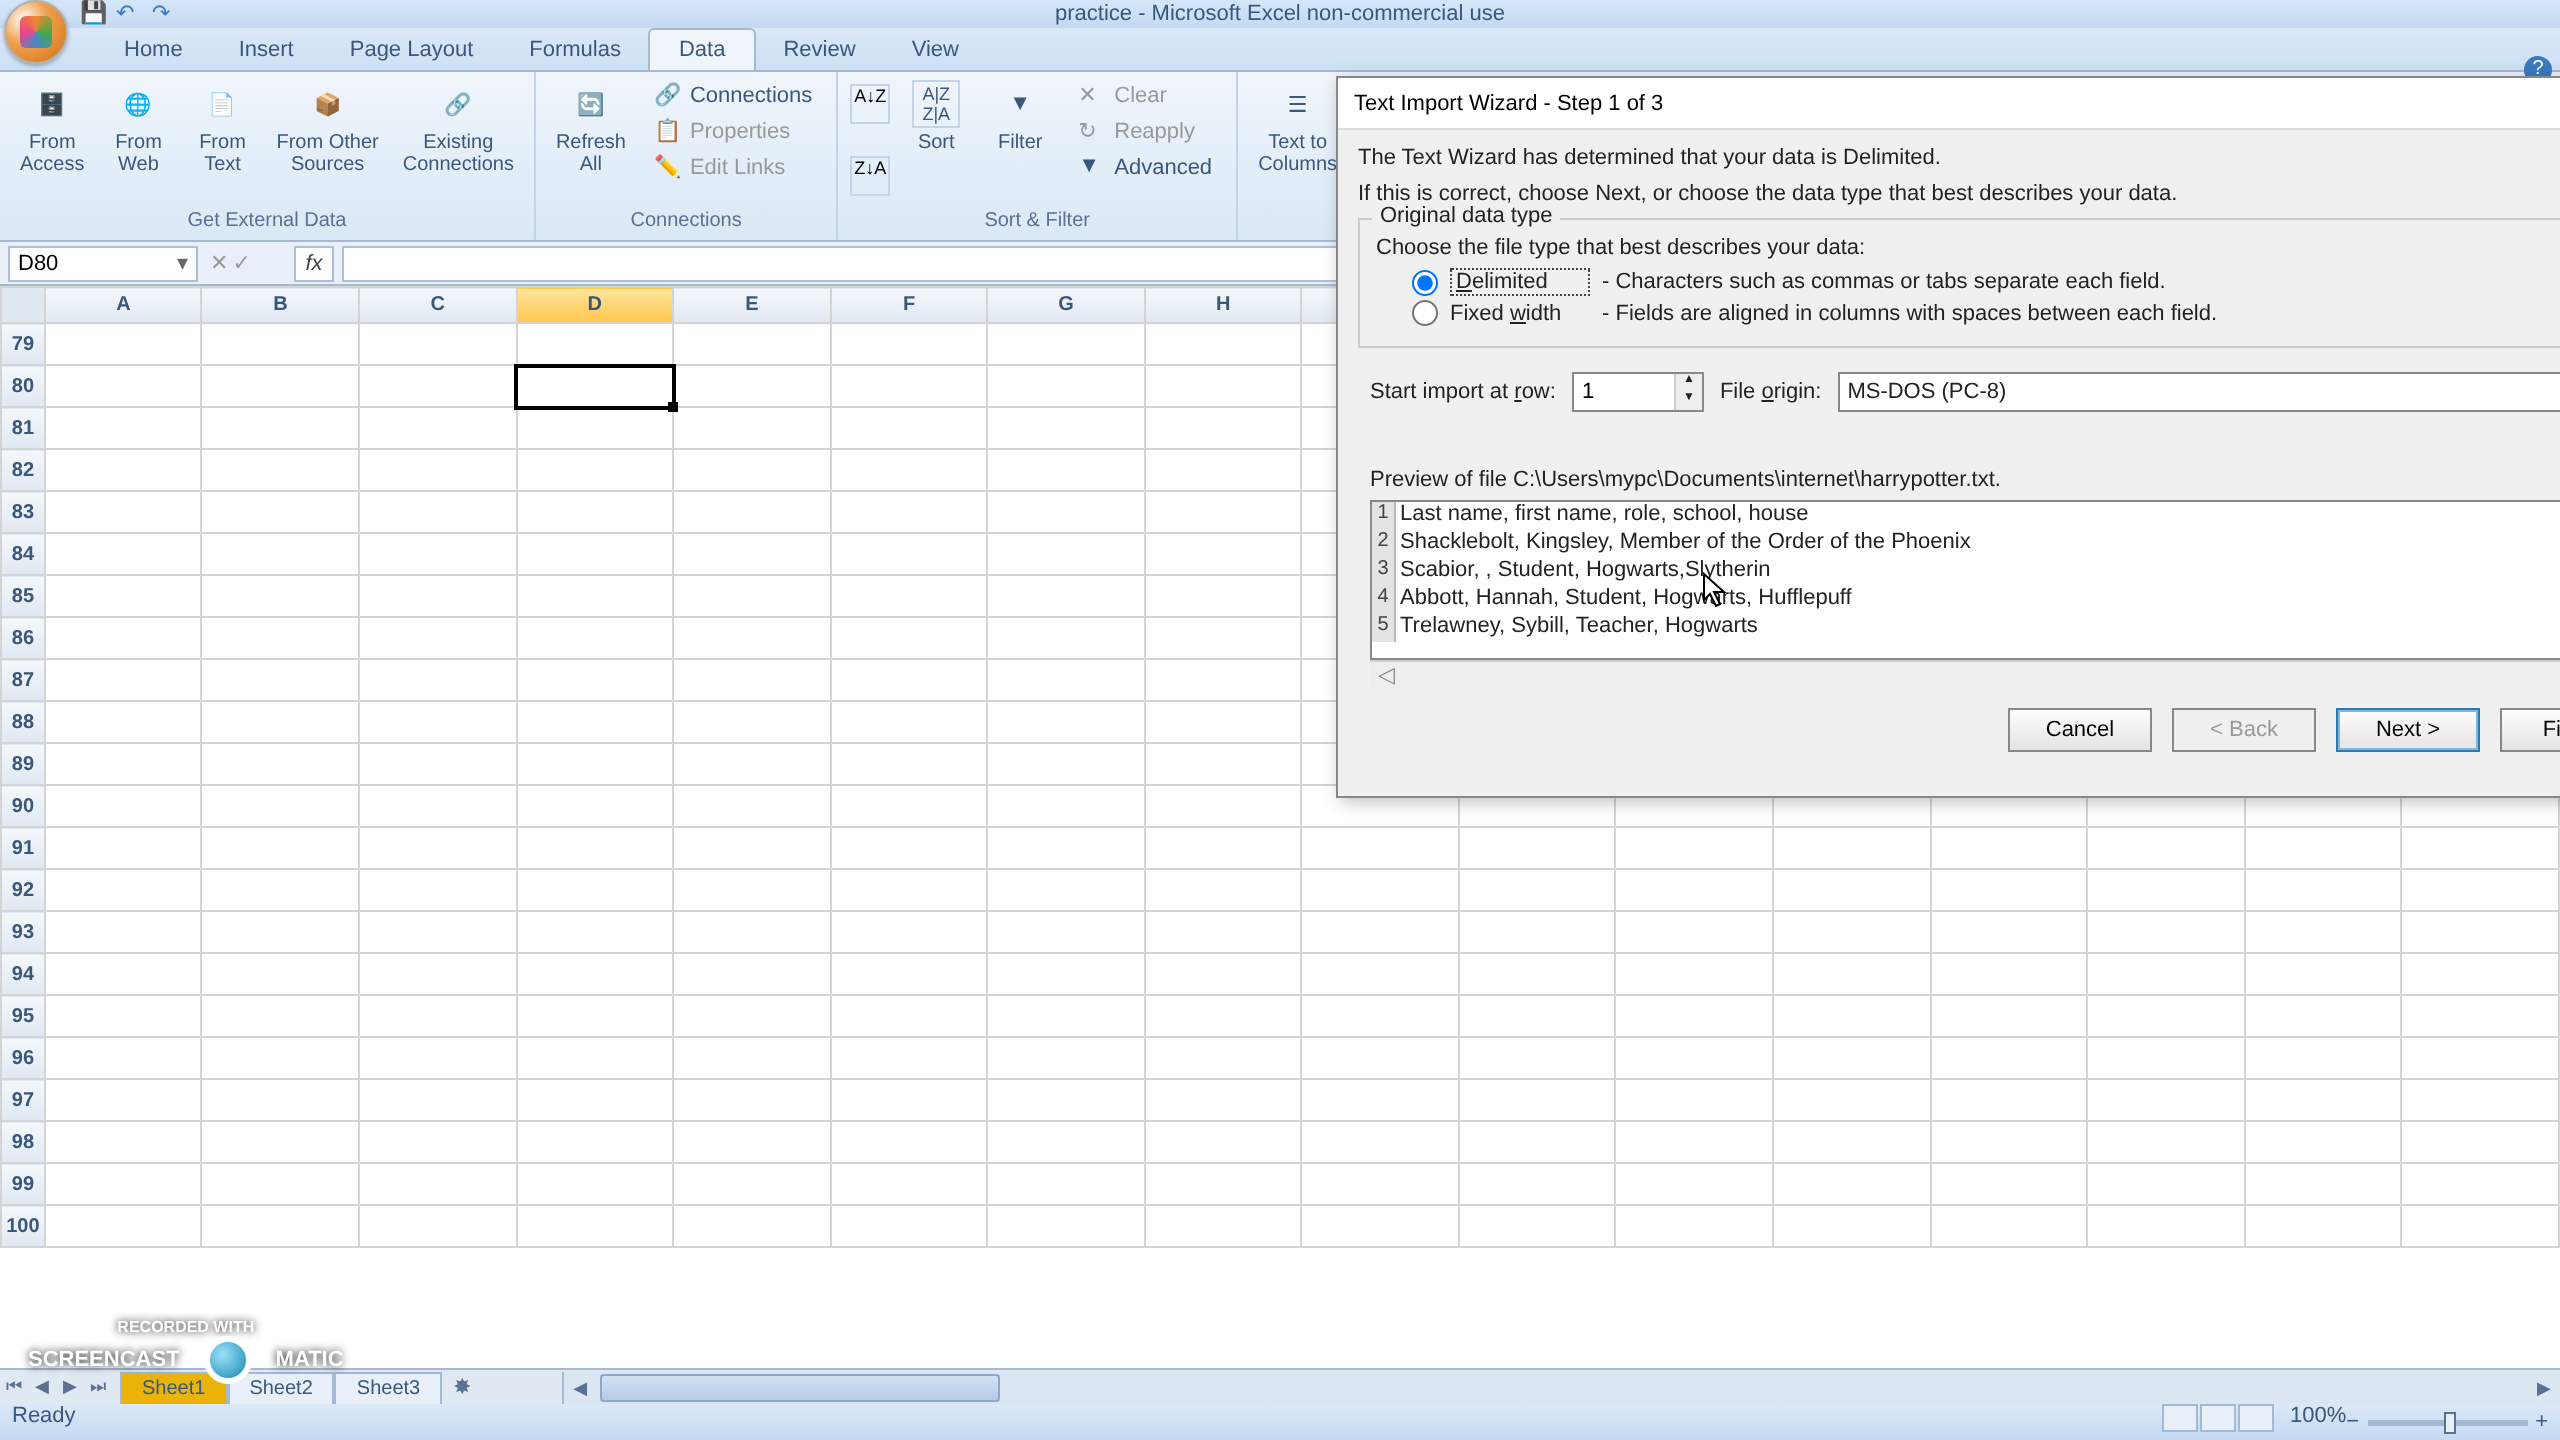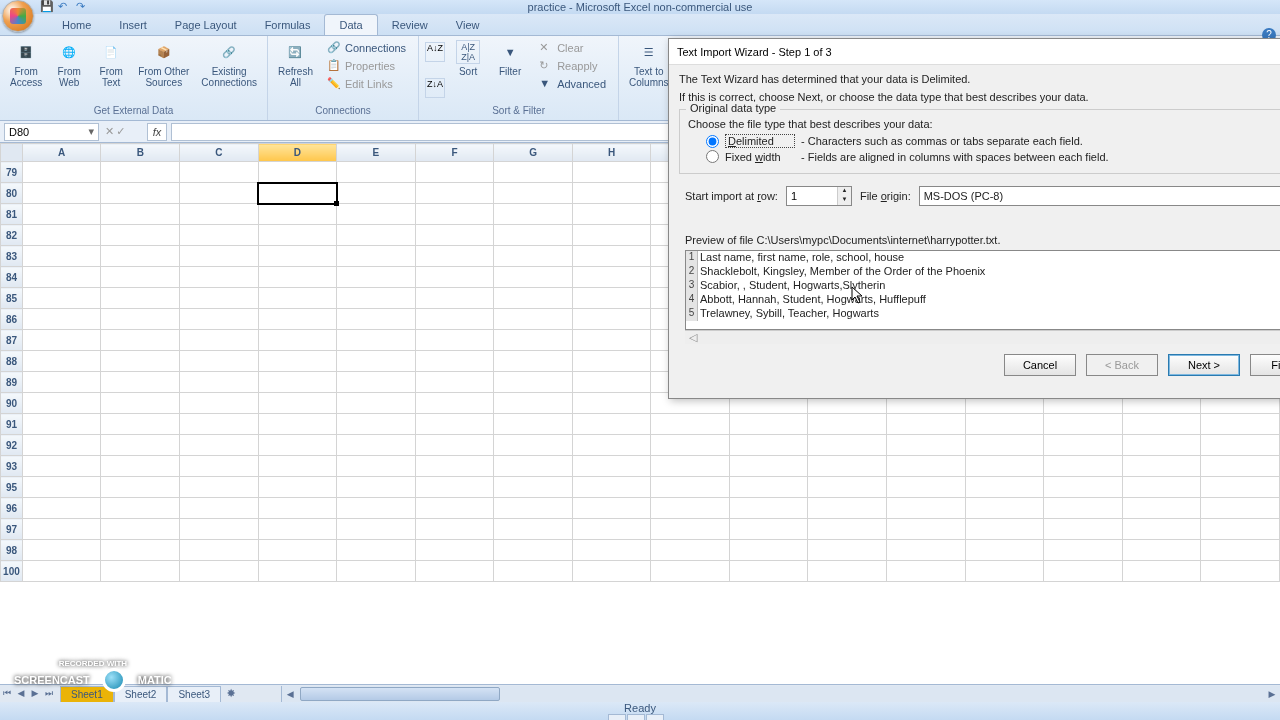--- a/index.html
+++ b/index.html
@@ -86,21 +86,21 @@
 
 
 .sheet-tabs { position: absolute; bottom: 18px; left: 0; right: 0; height: 18px; background: #e0e8f2; border-top: 1px solid #a4b9d4; display: flex; align-items: center; }
 .sheet-tab-nav { width: 60px; display: flex; }
 .sheet-tab-nav span { width: 14px; text-align: center; color: #5a7094; font-size: 9px; cursor: pointer; }
 .sheet-tab { padding: 2px 10px; background: #eab308; border: 1px solid #a4b9d4; border-bottom: none; font-size: 10px; color: #3a577c; }
 .hscroll-track { flex: 1; background: #dce6f2; margin-left: 40px; border-left: 1px solid #a4b9d4; height: 16px; position: relative; display: flex; align-items: center; }
 .hscroll-track .arrow { width: 16px; text-align: center; color: #5a7094; font-size: 9px; }
 .hscroll-track .thumb { position: absolute; left: 18px; width: 200px; height: 14px; background: linear-gradient(#d4e2f4, #b4cae6); border: 1px solid #90a8c4; border-radius: 2px; }
 
-.status-bar { position: absolute; bottom: 0; left: 0; right: 0; height: 18px; background: linear-gradient(#dbe8f7, #c4daf2); display: flex; align-items: center; padding: 0 6px; color: #3a577c; font-size: 10px; flex-direction: column; }
+.status-bar { position: absolute; bottom: 0; left: 0; right: 0; height: 18px; background: linear-gradient(#dbe8f7, #c4daf2); display: flex; padding: 0 6px; color: #3a577c; font-size: 10px; }
 .status-bar .spacer { flex: 1; }
 .view-btns { display: flex; gap: 1px; margin-right: 8px; }
 .view-btns span { width: 18px; height: 14px; border: 1px solid #a4b9d4; background: #e8eff8; }
 .zoom-slider { display: flex; align-items: center; gap: 4px; }
 .zoom-slider .track { width: 80px; height: 3px; background: #a4b9d4; position: relative; }
 .zoom-slider .thumb { position: absolute; left: 38px; top: -4px; width: 6px; height: 11px; background: #e8eff8; border: 1px solid #5a7094; }
 
 .watermark { position: absolute; left: 14px; bottom: 28px; font-size: 10px; color: #fff; text-shadow: 0 0 4px #000; font-weight: bold; display: flex; align-items: center; gap: 2px; text-align: center; }
 .watermark .circle { width: 24px; height: 24px; border-radius: 50%; background: radial-gradient(circle at 35% 35%, #9de0f8, #1488b0); border: 3px solid #fff; }
 
@@ -544,20 +544,39 @@
           <td class="cell"></td>
           <td class="cell"></td>
           <td class="cell"></td>
           <td class="cell"></td>
           <td class="cell"></td>
           <td class="cell"></td>
           <td class="cell"></td>
           <td class="cell"></td>
         </tr>
         <tr>
+          <th class="row-head">94</th>
+          <td class="cell"></td>
+          <td class="cell"></td>
+          <td class="cell"></td>
+          <td class="cell"></td>
+          <td class="cell"></td>
+          <td class="cell"></td>
+          <td class="cell"></td>
+          <td class="cell"></td>
+          <td class="cell"></td>
+          <td class="cell"></td>
+          <td class="cell"></td>
+          <td class="cell"></td>
+          <td class="cell"></td>
+          <td class="cell"></td>
+          <td class="cell"></td>
+          <td class="cell"></td>
+        </tr>
+        <tr>
           <th class="row-head">95</th>
           <td class="cell"></td>
           <td class="cell"></td>
           <td class="cell"></td>
           <td class="cell"></td>
           <td class="cell"></td>
           <td class="cell"></td>
           <td class="cell"></td>
           <td class="cell"></td>
           <td class="cell"></td>
@@ -602,20 +621,39 @@
           <td class="cell"></td>
           <td class="cell"></td>
           <td class="cell"></td>
           <td class="cell"></td>
           <td class="cell"></td>
           <td class="cell"></td>
           <td class="cell"></td>
         </tr>
         <tr>
           <th class="row-head">98</th>
+          <td class="cell"></td>
+          <td class="cell"></td>
+          <td class="cell"></td>
+          <td class="cell"></td>
+          <td class="cell"></td>
+          <td class="cell"></td>
+          <td class="cell"></td>
+          <td class="cell"></td>
+          <td class="cell"></td>
+          <td class="cell"></td>
+          <td class="cell"></td>
+          <td class="cell"></td>
+          <td class="cell"></td>
+          <td class="cell"></td>
+          <td class="cell"></td>
+          <td class="cell"></td>
+        </tr>
+        <tr>
+          <th class="row-head">99</th>
           <td class="cell"></td>
           <td class="cell"></td>
           <td class="cell"></td>
           <td class="cell"></td>
           <td class="cell"></td>
           <td class="cell"></td>
           <td class="cell"></td>
           <td class="cell"></td>
           <td class="cell"></td>
           <td class="cell"></td>

